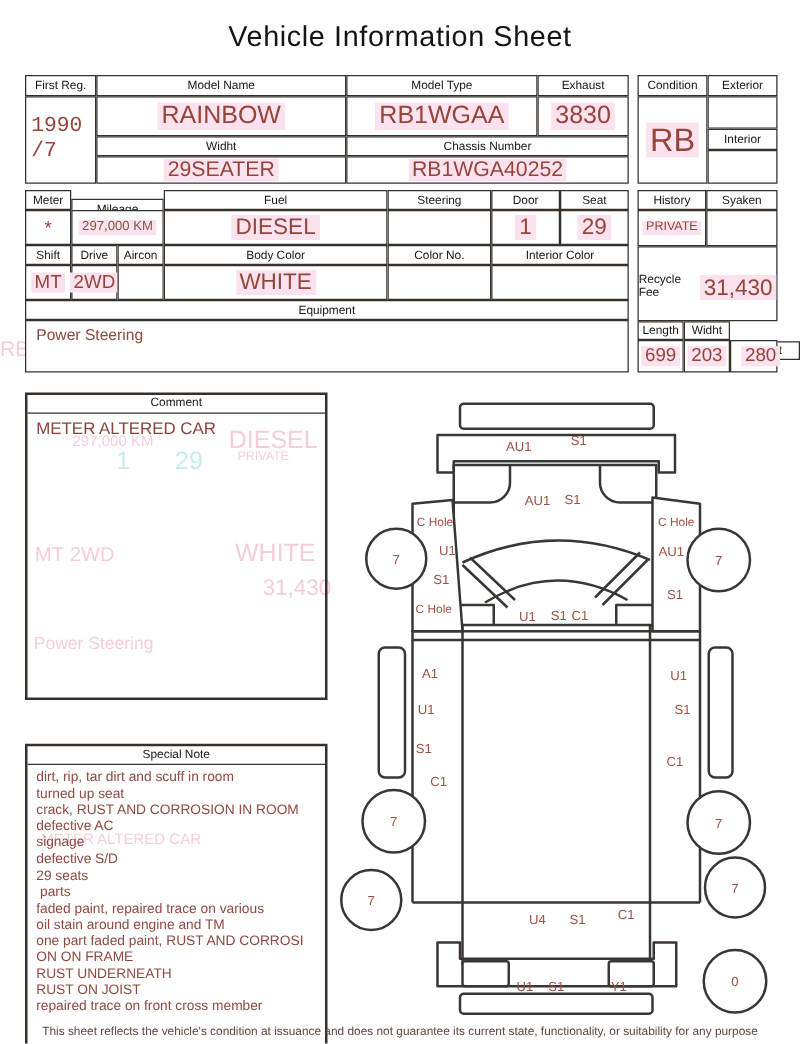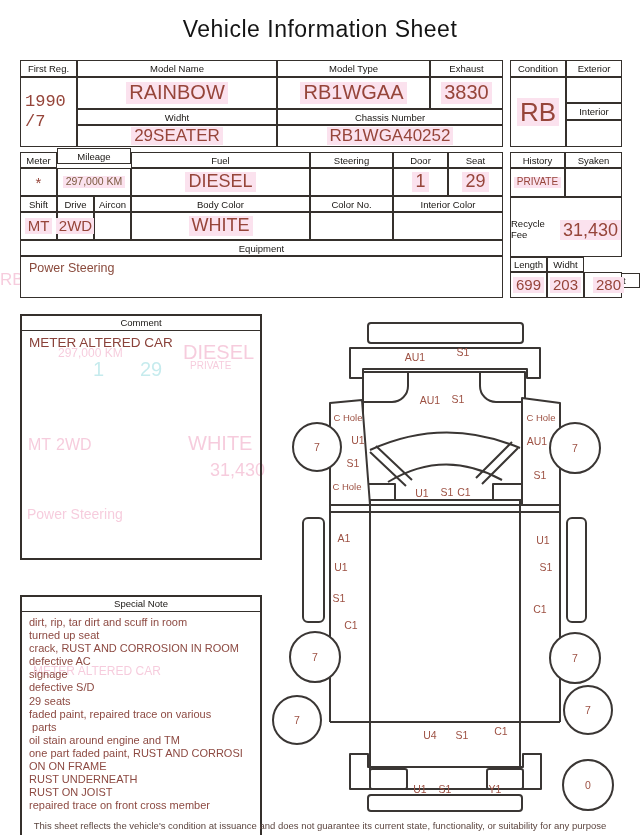--- a/index.html
+++ b/index.html
@@ -89,21 +89,21 @@
     </div>
 
   <div class="cell hdr" style="left:566px;top:60px;width:56px;height:17px;">Exterior</div>
   <div class="cell val" style="left:566px;top:77px;width:56px;height:26px;"></div>
   <div class="cell hdr" style="left:566px;top:103px;width:56px;height:17px;">Interior</div>
   <div class="cell val" style="left:566px;top:120px;width:56px;height:27px;"></div>
 
   <div class="cell hdr" style="left:20px;top:152px;width:37px;height:16px;">Meter</div>
   <div class="cell val v15" style="left:20px;top:168px;width:37px;height:28px;">*</div>
 
-  <div class="cell hdr" style="left:57px;top:148px;width:74px;height:16px;">Mileage</div>
+  <div class="cell hdr" style="left:57px;top:159px;width:74px;height:16px;">Mileage</div>
   <div class="cell val v11" style="left:57px;top:168px;width:74px;height:28px;">
       <span class="hl">297,000 KM</span>
     </div>
 
   <div class="cell hdr" style="left:131px;top:152px;width:179px;height:16px;">Fuel</div>
   <div class="cell val v18" style="left:131px;top:168px;width:179px;height:28px;">
       <span class="hl">DIESEL</span>
     </div>
 
   <div class="cell hdr" style="left:310px;top:152px;width:83px;height:16px;">Steering</div>
@@ -179,22 +179,22 @@
   <div class="box" style="left:20px;top:565px;width:242px;height:255px;margin-top:30px;">
     <div class="boxhdr">Special Note</div>
     <div class="notes">
       <div class="note-line">dirt, rip, tar dirt and scuff in room</div>
       <div class="note-line">turned up seat</div>
       <div class="note-line">crack, RUST AND CORROSION IN ROOM</div>
       <div class="note-line">defective AC</div>
       <div class="note-line">signage</div>
       <div class="note-line">defective S/D</div>
       <div class="note-line">29 seats</div>
+      <div class="note-line"> parts</div>
       <div class="note-line">faded paint, repaired trace on various</div>
-      <div class="note-line"> parts</div>
       <div class="note-line">oil stain around engine and TM</div>
       <div class="note-line">one part faded paint, RUST AND CORROSI</div>
       <div class="note-line">ON ON FRAME</div>
       <div class="note-line">RUST UNDERNEATH</div>
       <div class="note-line">RUST ON JOIST</div>
       <div class="note-line">repaired trace on front cross member</div>
     </div>
   </div>
 
   <svg class="abs" style="left:270px;top:312px;" width="365" height="502" viewBox="0 0 365 502">

